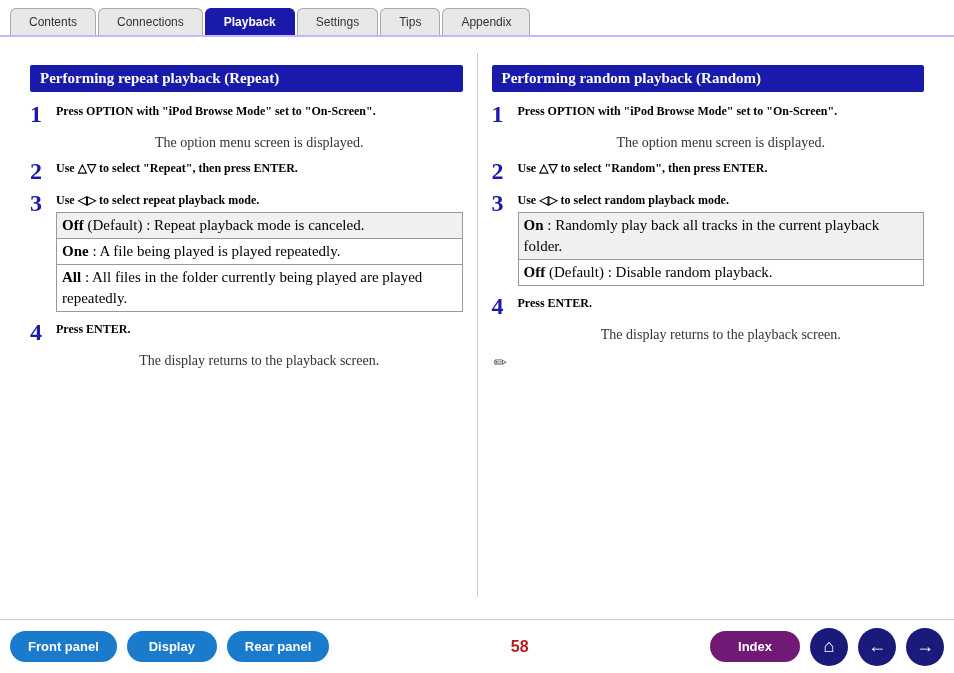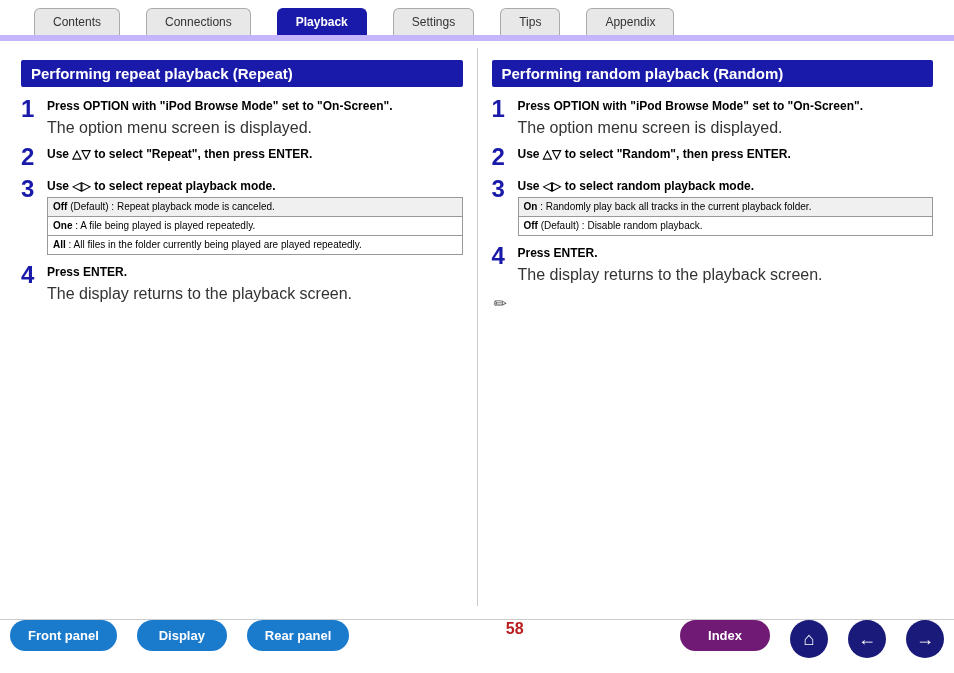--- a/index.html
+++ b/index.html
@@ -24,35 +24,35 @@
     .tab {
       padding: 6px 18px;
       border: 1.5px solid #aaa;
       border-bottom: none;
       border-radius: 6px 6px 0 0;
       background: #e8e8e8;
       font-size: 12px;
       color: #333;
       cursor: pointer;
       font-weight: normal;
-      margin-left: 24px;
     }
     .tab.active {
       background: #1a1aaa;
       color: #fff;
       font-weight: bold;
       border-color: #1a1aaa;
     }
 
     
     .main-content {
       display: flex;
-      border-top: 6px solid #c4b5fd;
+      border-top: 2px solid #c4b5fd;
       height: calc(100% - 95px);
-      padding: 7px;
+      padding: 16px;
+      font-family: Liberation Serif, serif;
     }
 
     
     .col {
       flex: 1;
       padding: 12px 14px;
       overflow: hidden;
     }
     .col-left {
       border-right: 1px solid #ccc;
@@ -86,31 +86,32 @@
     }
     .step-content {
       flex: 1;
     }
     .step-title {
       font-weight: bold;
       font-size: 12px;
       margin-bottom: 2px;
     }
     .step-sub {
-      font-size: 16px;
+      font-size: 14px;
       color: #333;
-      margin-top: 6px;
+      margin-top: 16px;
+      text-align: center;
     }
 
     
     .options-table {
       border-collapse: collapse;
       width: 100%;
       margin-top: 4px;
-      font-size: 10px;
+      font-size: 15px;
     }
     .options-table td {
       border: 1px solid #999;
       padding: 2px 5px;
       line-height: 1.4;
     }
     .options-table .opt-key {
       font-weight: bold;
     }
     .options-table tr:first-child td {
@@ -139,23 +140,23 @@
     
     .footer-bar {
       position: absolute;
       bottom: 0;
       left: 0;
       width: 100%;
       height: 54px;
       background: #fff;
       border-top: 1px solid #ccc;
       display: flex;
-      align-items: flex-start;
+      align-items: center;
       padding: 0 10px;
-      gap: 20px;
+      gap: 10px;
     }
     .footer-btn {
       background: #1a7acc;
       color: #fff;
       border: none;
       border-radius: 20px;
       padding: 8px 18px;
       font-size: 13px;
       font-weight: bold;
       cursor: pointer;

